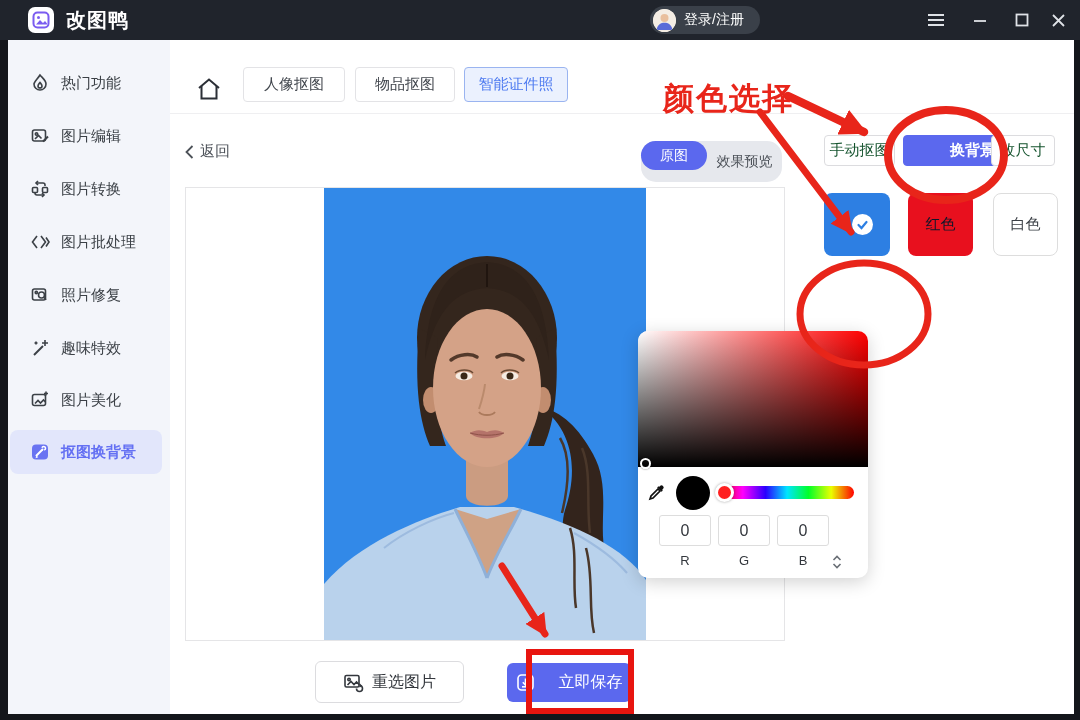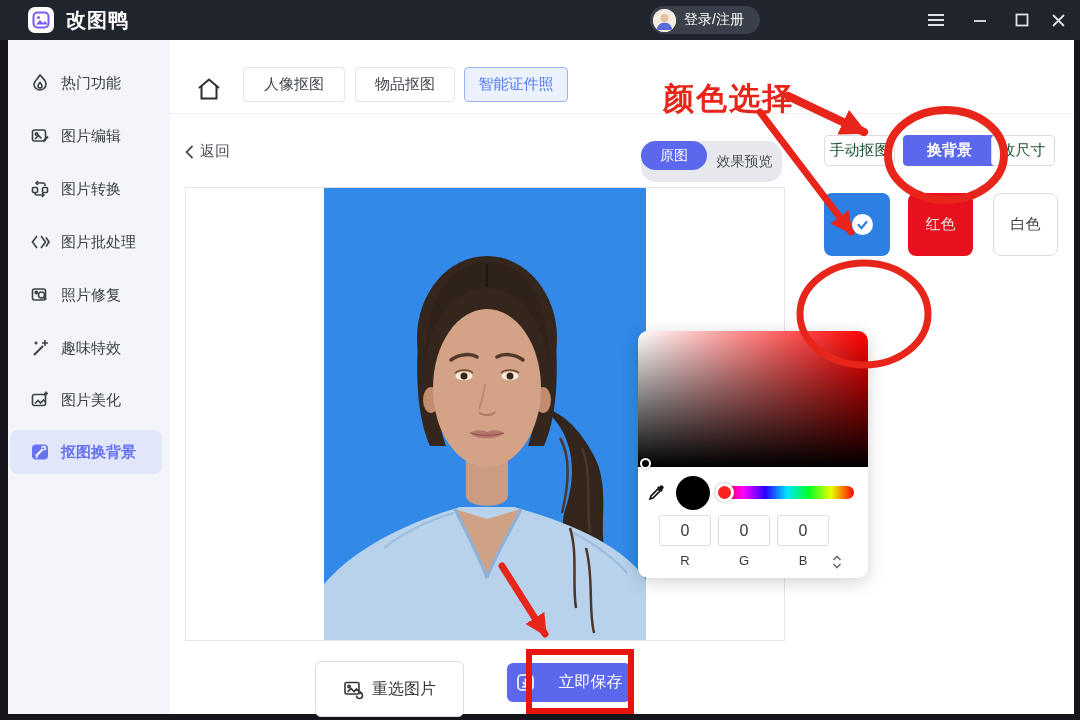--- a/index.html
+++ b/index.html
@@ -38,33 +38,33 @@
   #toggle{left:641px;top:141px;width:141px;height:41px;background:#e6e8ed;border-radius:15px;display:flex;}
   #toggle-original{width:66px;height:29px;border-radius:15px;background:#5b68ee;color:#fff;font-size:14px;
     display:flex;align-items:center;justify-content:center;cursor:pointer;}
   #toggle-preview{flex:1;display:flex;align-items:center;justify-content:center;color:#4c5158;font-size:14px;cursor:pointer;}
 
   
   #canvas{left:185px;top:187px;width:600px;height:454px;border:1px solid #e5e5e7;box-sizing:border-box;background:#fff;}
   #photo{left:324px;top:188px;width:322px;height:452px;}
 
   
-  #reselect{left:315px;top:661px;width:149px;height:56px;border:1px solid #dcdcdf;border-radius:6px;background:#fff;
+  #reselect{left:315px;top:661px;width:149px;height:42px;border:1px solid #dcdcdf;border-radius:6px;background:#fff;
     display:flex;align-items:center;justify-content:center;gap:8px;font-size:16px;color:#33373d;cursor:pointer;box-sizing:border-box;}
   #save{left:507px;top:663px;width:124px;height:39px;border-radius:6px;background:#5b68ee;color:#fff;
     display:flex;align-items:center;justify-content:center;gap:24px;font-size:16px;cursor:pointer;}
 
   
   .toolbtn{position:absolute;top:135px;height:31px;box-sizing:border-box;border:1px solid #dcdcdf;border-radius:4px;
     background:#fff;color:#14532d;font-size:15px;display:flex;align-items:center;justify-content:center;cursor:pointer;}
   .toolbtn.active{background:#5b68ee;border-color:#5b68ee;color:#fff;font-weight:bold;}
   .swatch{position:absolute;top:193px;height:63px;border-radius:8px;display:flex;align-items:center;justify-content:center;
     font-size:15px;cursor:pointer;box-sizing:border-box;}
   #swatch-blue{left:824px;width:66px;background:#2d7fe3;}
-  #swatch-red{left:908px;width:65px;background:#e8101e;color:#e5e5e5;}
+  #swatch-red{left:908px;width:65px;background:#e8101e;color:#0f172a;}
   #swatch-white{left:993px;width:65px;background:#fff;border:1px solid #ddd;color:#3c4046;}
   #check-badge{left:852px;top:214px;width:21px;height:21px;border-radius:50%;background:#fff;
     display:flex;align-items:center;justify-content:center;}
   #more-btn{left:827px;top:277px;width:63px;height:63px;border:1px solid #ccc;border-radius:4px;background:#fff;
     color:#9aa0a8;font-size:14px;display:flex;align-items:center;justify-content:center;cursor:pointer;box-sizing:border-box;}
 
   
   #picker{left:638px;top:331px;width:230px;height:247px;background:#fff;border-radius:10px;
     box-shadow:0 4px 18px rgba(0,0,0,.18);z-index:5;}
   #sat{position:absolute;left:0;top:0;width:230px;height:136px;border-radius:10px 10px 0 0;
@@ -298,21 +298,21 @@
       <path d="M9.5 5.5v6"></path>
         <path d="M6.8 9.2 9.5 12l2.7-2.8"></path>
         <path d="M6 13.8h7"></path>
     </svg>
     <span>立即保存</span>
   </div>
 
   <div class="toolbtn" style="left:824px;width:71px;">
     <span>手动抠图</span>
   </div>
-  <div class="toolbtn active" style="left:903px;width:93px;">
+  <div class="toolbtn active" style="left:903px;width:93px;justify-content:flex-end;">
     <span>换背景</span>
   </div>
   <div class="toolbtn" style="left:991px;width:64px;">
     <span>改尺寸</span>
   </div>
 
   <div id="swatch-blue" class="swatch"></div>
   <div id="check-badge" class="abs">
     <svg width="13" height="13" viewBox="0 0 13 13" fill="none" stroke="#2d7fe3" stroke-width="2.2" stroke-linecap="round">
       <path d="M2.5 7l3 3 5-6"></path>

